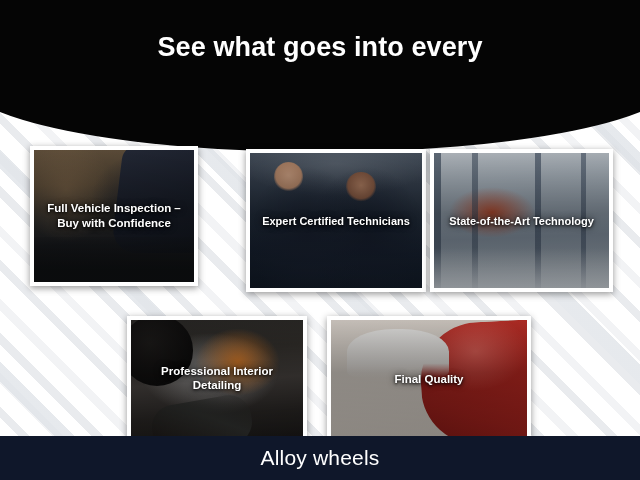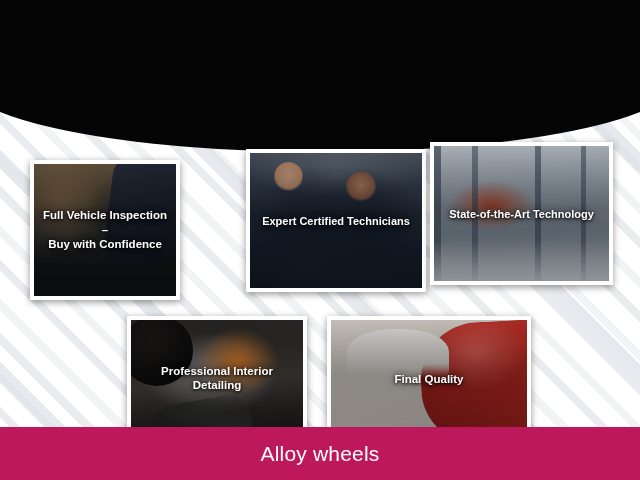--- a/index.html
+++ b/index.html
@@ -81,23 +81,23 @@
     font-weight:bold;
     line-height:1.28;
     text-align:center;
     padding:0 5px;
     text-shadow:0 1px 3px rgba(0,0,0,.95), 0 0 7px rgba(0,0,0,.8);
     white-space:pre-line;
   }
   .card.c3 .card-label, .card.c2 .card-label{ font-size:11px; }
 
   
-  #card-1{ left:30px;  top:160px; width:150px; height:140px; }
+  #card-1{ left:30px;  top:146px; width:168px; height:140px; }
   #card-2{ left:230px; top:149px; width:180px; height:143px;margin-left:16px; }
-  #card-3{ left:430px; top:142px; width:183px; height:143px; }
+  #card-3{ left:430px; top:149px; width:183px; height:143px; }
   #card-4{ left:127px; top:316px; width:180px; height:125px; }
   #card-5{ left:327px; top:316px; width:204px; height:125px; }
 
   
   .ph1{
     background:
       radial-gradient(ellipse 60% 50% at 78% 35%, rgba(30,36,48,.95), rgba(16,20,28,0) 70%),
       radial-gradient(ellipse 40% 55% at 20% 30%, rgba(150,120,86,.55), rgba(90,72,52,0) 72%),
       linear-gradient(178deg,#6e5b44 0%,#5b4c39 26%,#32312f 50%,#1d1f23 70%,#141619 100%);
   }
@@ -173,39 +173,40 @@
     transform:rotate(-3deg);
   }
   .ph5:after{
     content:""; position:absolute; left:8%; top:8%; width:52%; height:42%;
     background:linear-gradient(180deg,#fbfaf8,#e6e3df 70%,rgba(220,218,214,0));
     border-radius:46% 46% 14% 14%;
   }
 
   
   #caption-bar{
-    position:absolute; left:0; right:0; bottom:0; height:53px;
-    background:#be185d;
+    position:absolute; left:0; right:0; bottom:0; height:44px;
+    background:#0f172a;
     display:flex; align-items:center; justify-content:center;
     z-index:6;
   }
   #caption-text{
     color:#ffffff;
     font-size:21px;
     font-weight:400;
     letter-spacing:.2px;
   }
 </style>
 </head>
 <body>
 
 <div id="backdrop"></div>
 
 <div id="header">
   <div id="header-inner">
+    <div class="headline">See what goes into every</div>
   </div>
 </div>
 
 <div class="card c1" id="card-1">
   <div class="card-photo ph1"></div>
   <div class="card-shade"></div>
   <div class="card-label">Full Vehicle Inspection –
 Buy with Confidence</div>
 </div>
 

